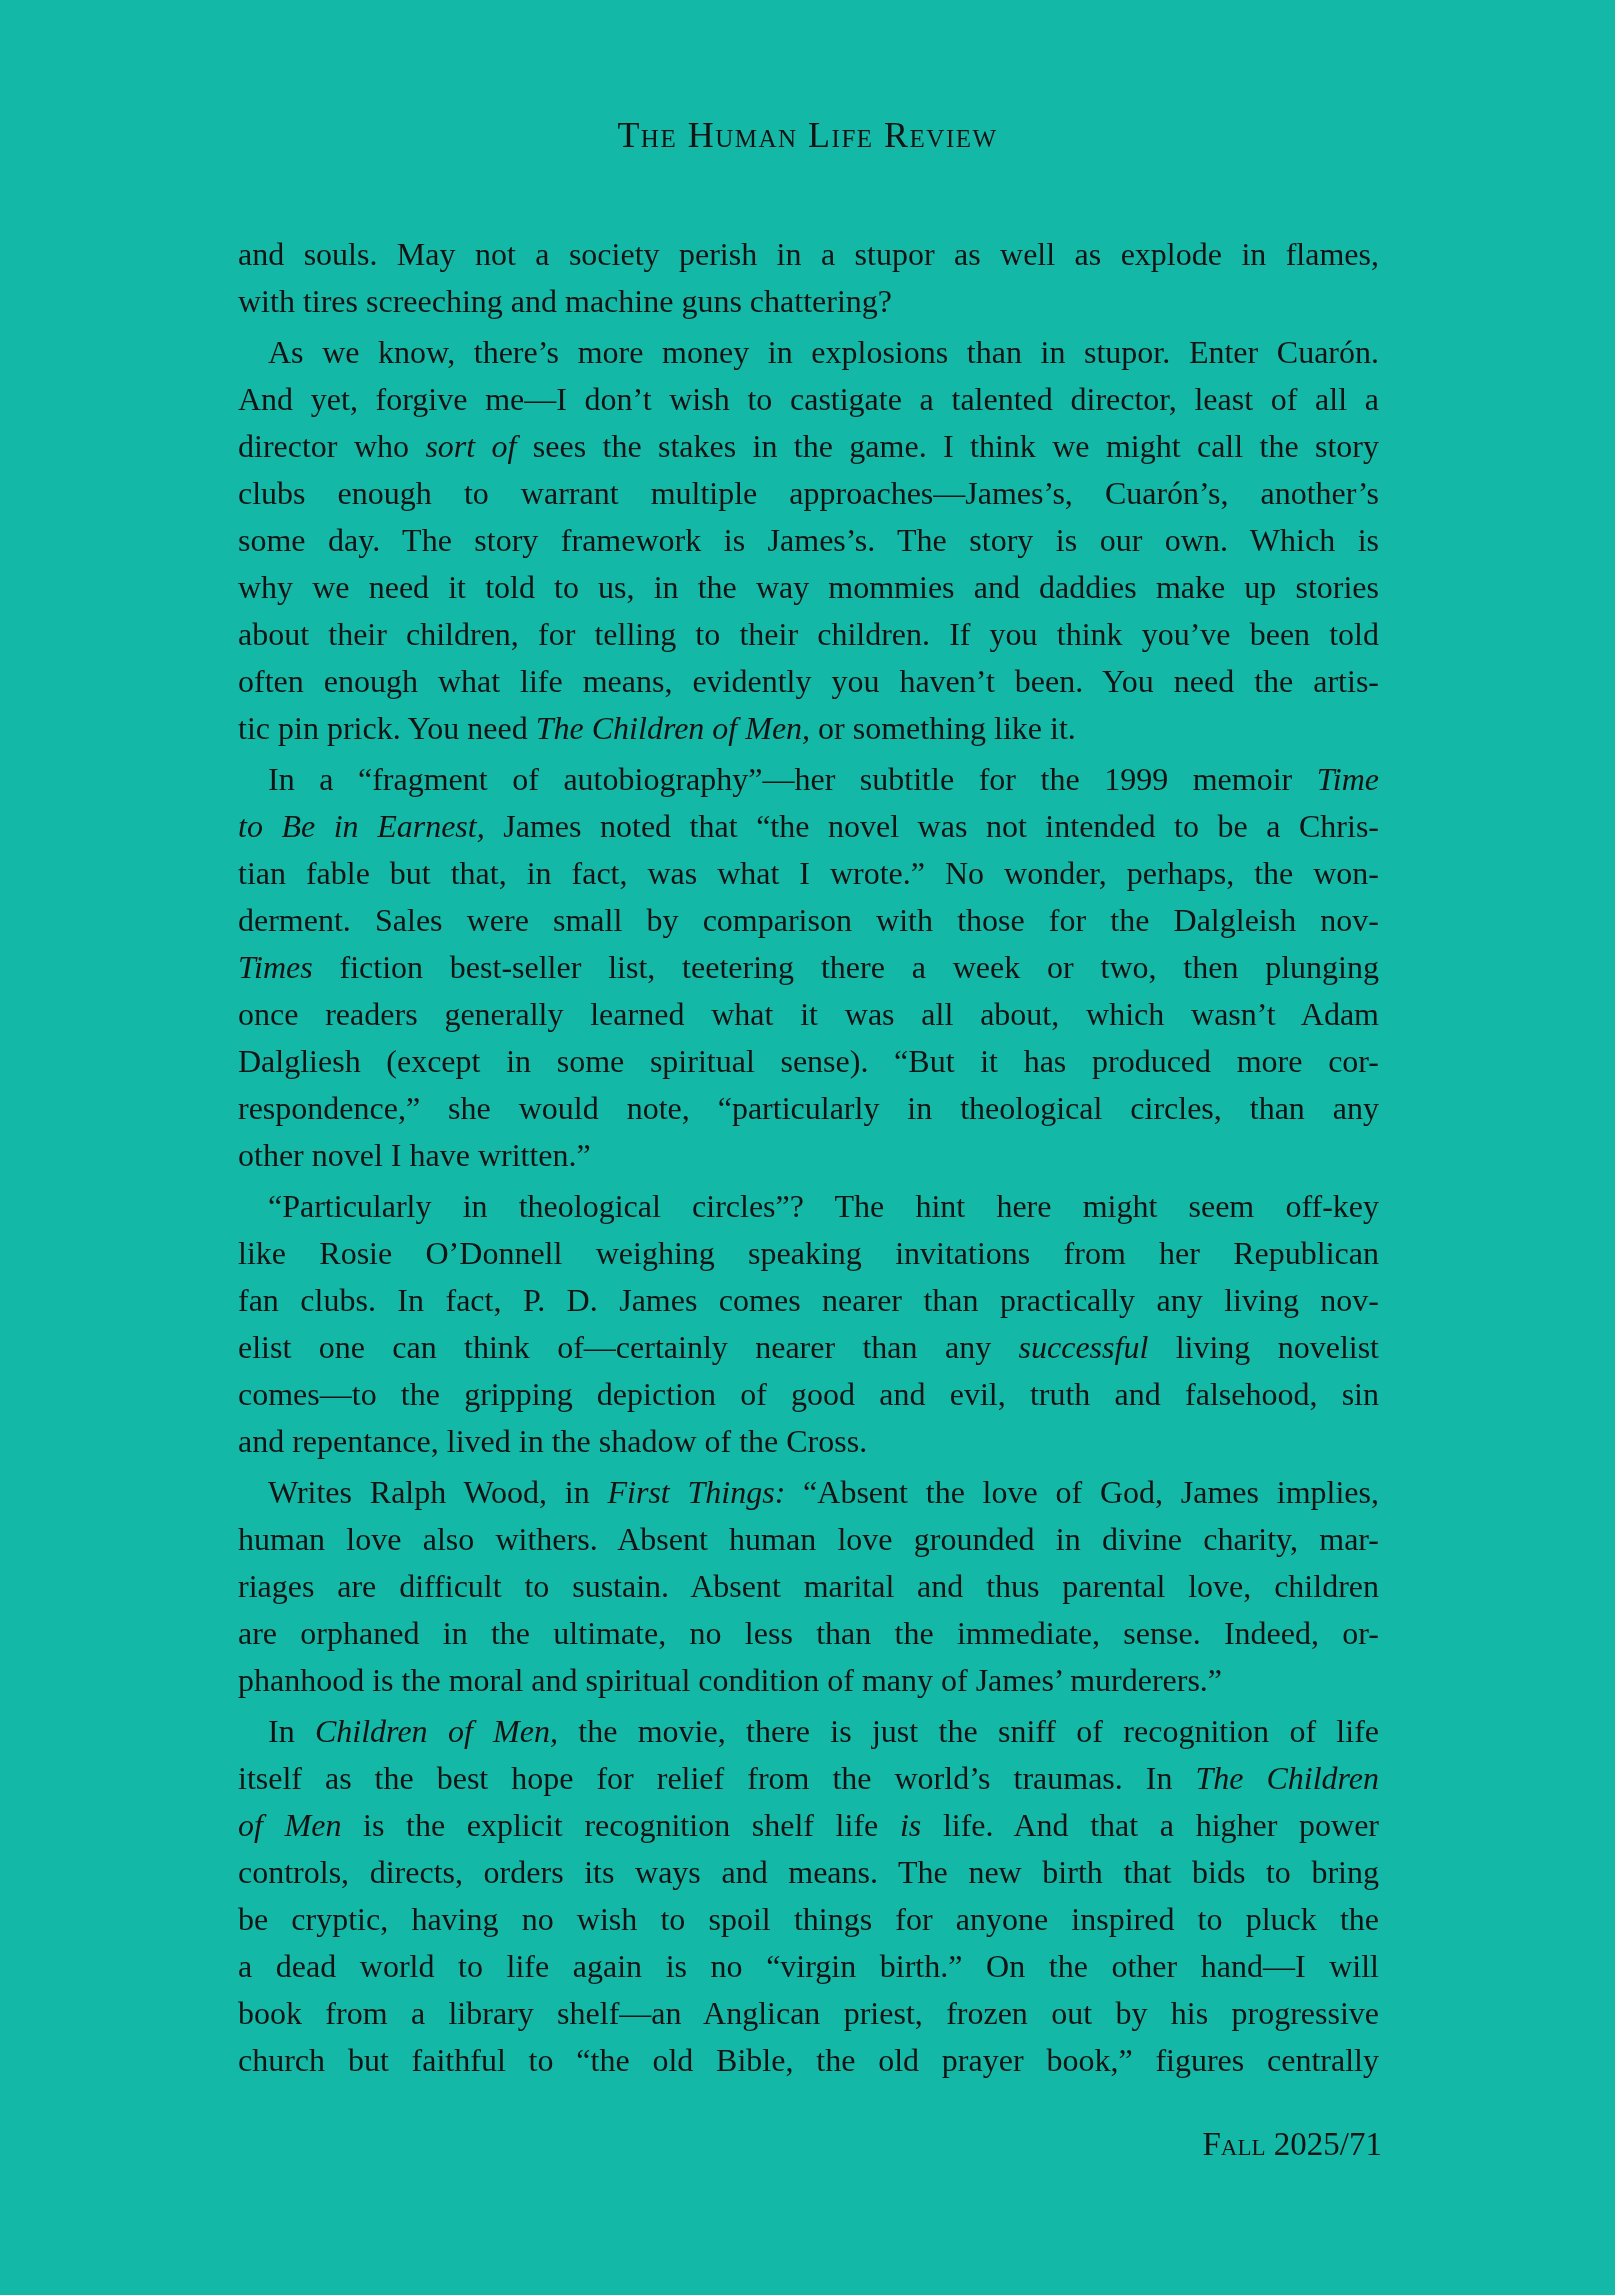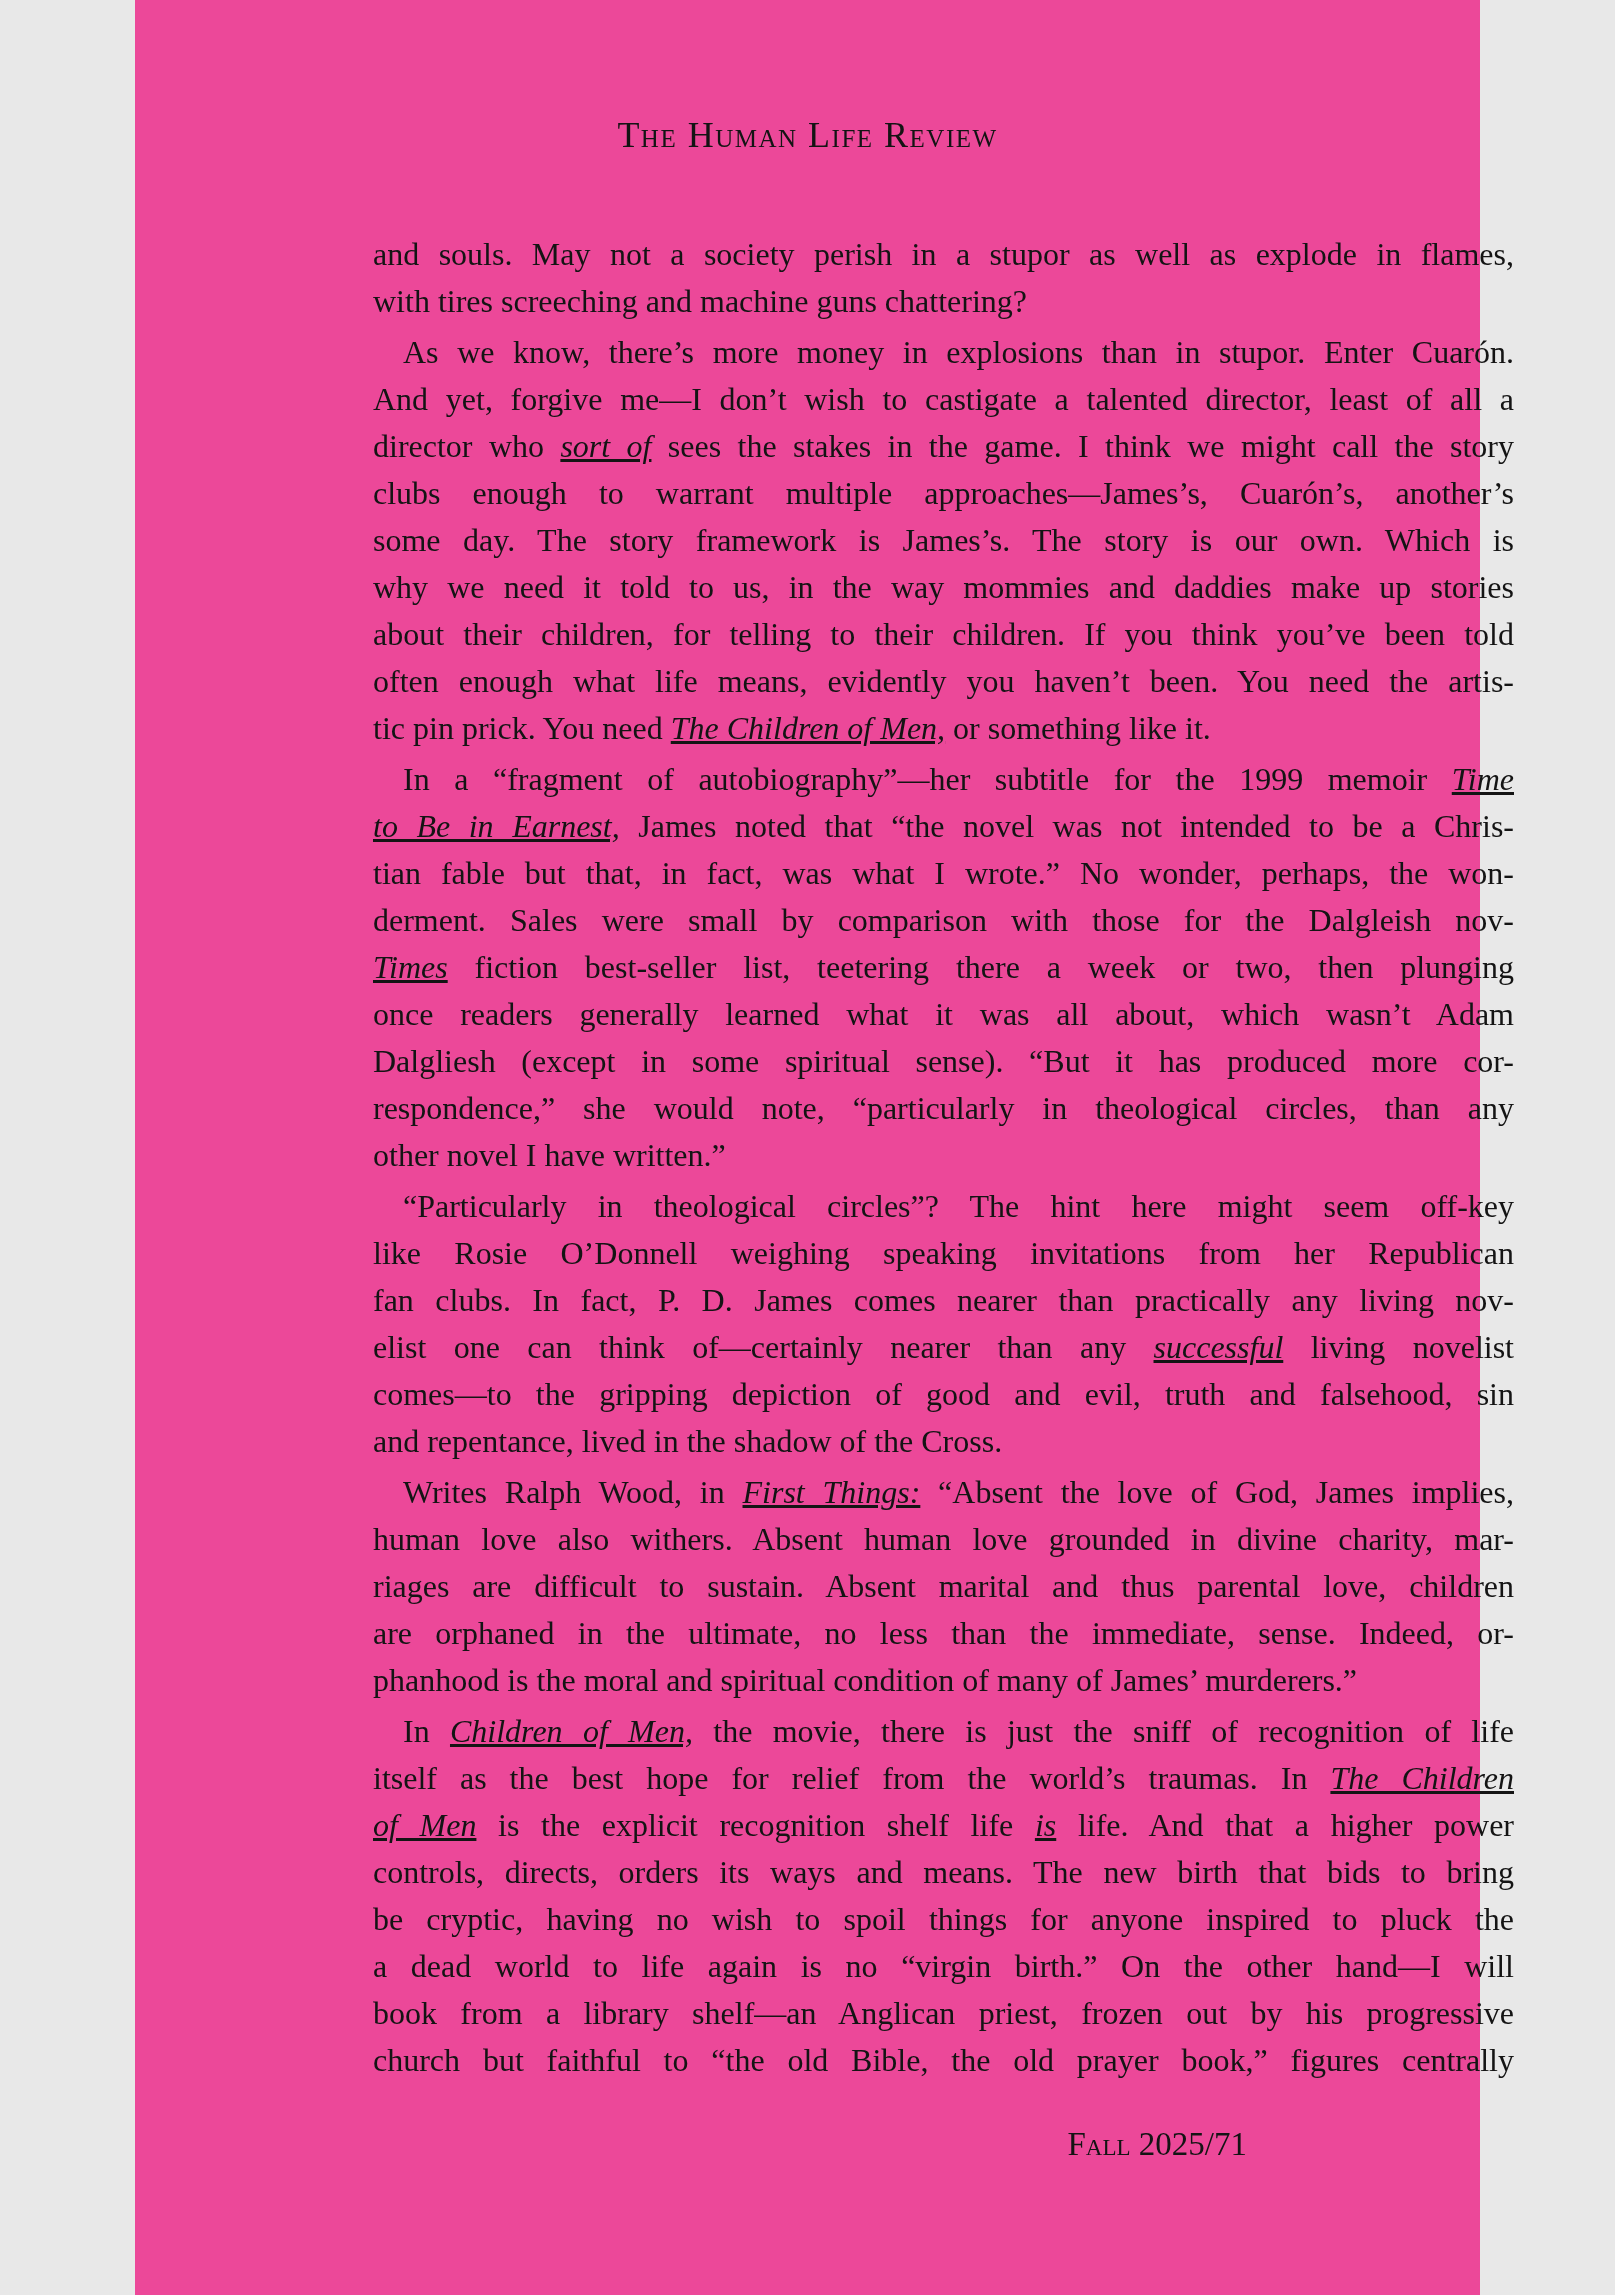--- a/index.html
+++ b/index.html
@@ -2,24 +2,24 @@
 <html style="font-size:12px"><head>
 <meta charset="utf-8">
 <style>
   html, body {
     margin: 0;
     padding: 0;
     background: #e8e8e8;
   }
   .page {
     position: relative;
-    width: 1345px;
+    width: 1615px;
     height: 2295px;
     margin: 0 auto;
-    background: #ec4899;
+    background: #14b8a6;
     font-family: "Liberation Serif", "DejaVu Serif", serif;
     color: #141414;
   }
   .running-head {
     position: absolute;
     top: 117px;
     left: 0;
     width: 100%;
     text-align: center;
     font-variant: small-caps;
@@ -49,21 +49,20 @@
   }
   .line.end {
     text-align-last: left;
   }
   .line.indent {
     text-indent: 30px;
   }
   .line em {
     font-style: italic;
     font-weight: normal;
-    text-decoration: underline;
   }
   .folio {
     position: absolute;
     top: 2128px;
     right: 233px;
     font-variant: small-caps;
     font-size: 33px;
     line-height: 1;
     font-family: Liberation Serif, serif;
   }

